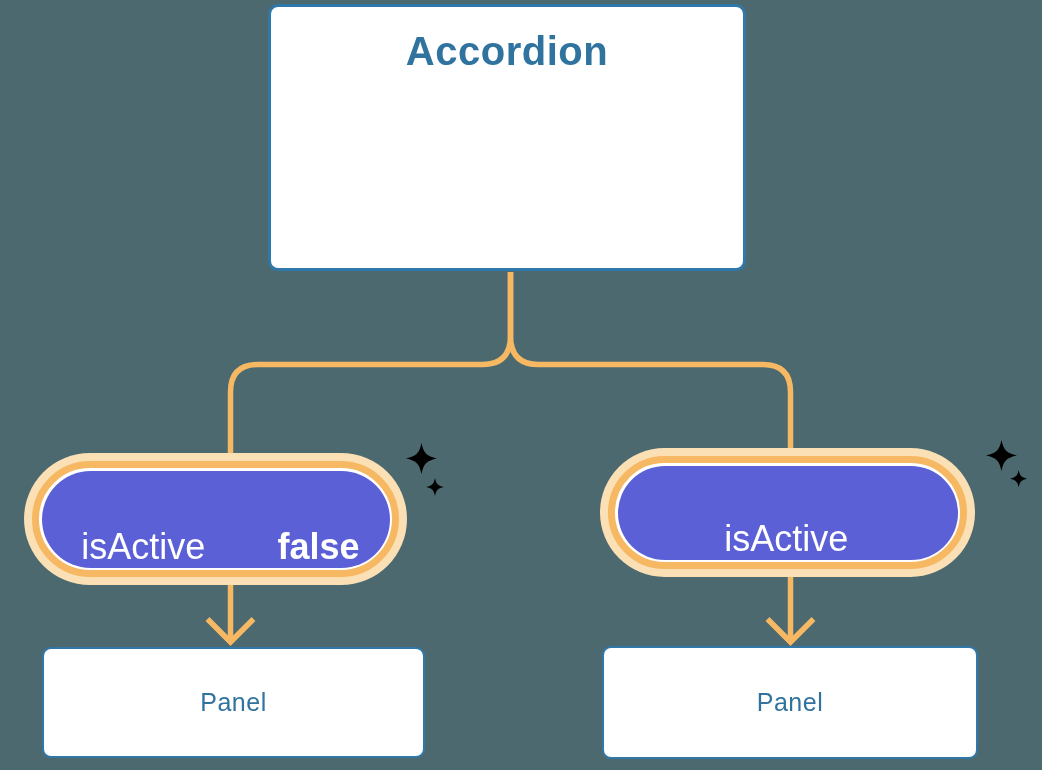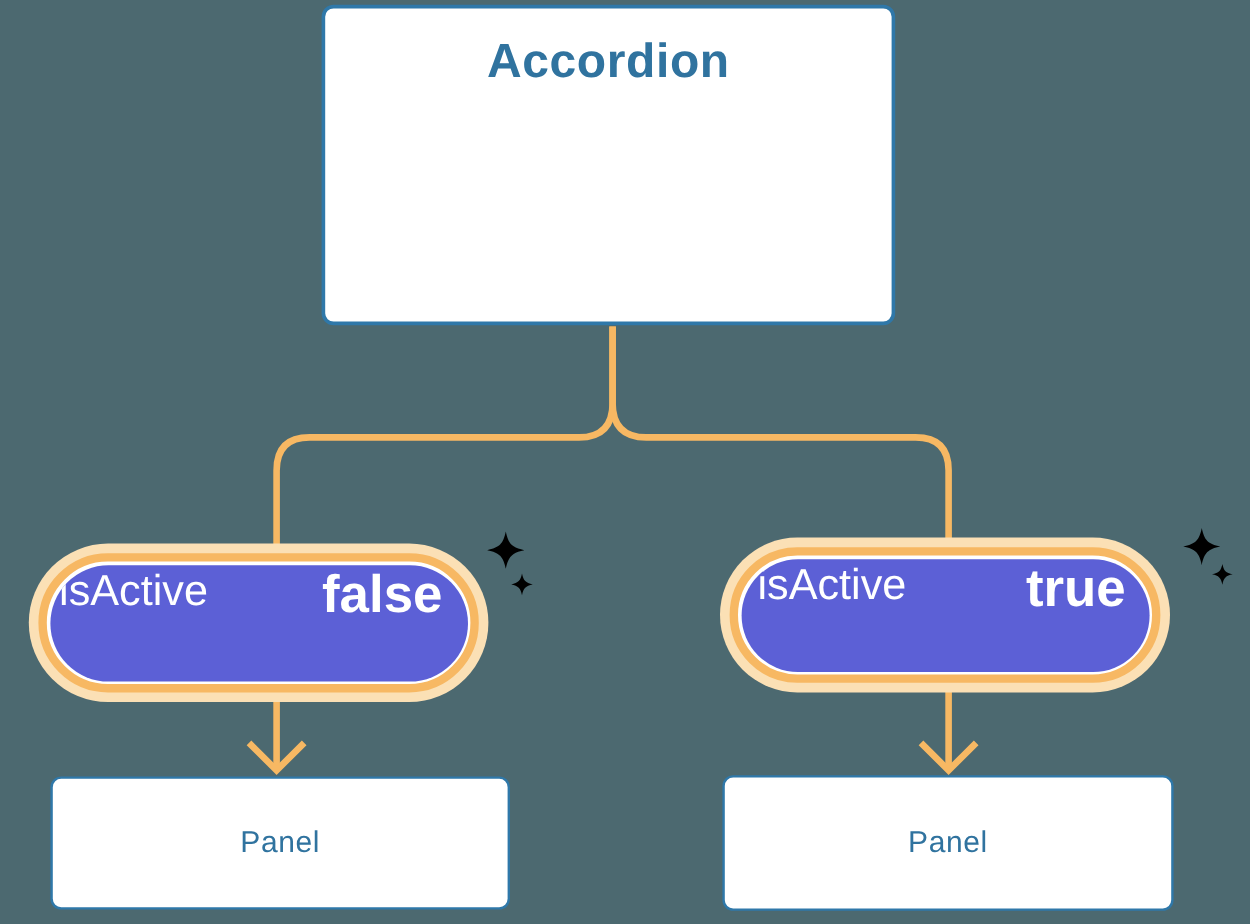--- a/index.html
+++ b/index.html
@@ -40,29 +40,29 @@
     flex:1;display:flex;align-items:center;justify-content:center;
     font-size:37px;color:var(--purpleText);
   }
   .pill-top .pill-divider{width:2.5px;background:var(--orange);}
   .pill-top .pill-value{
     width:82px;display:flex;align-items:center;justify-content:center;
     font-size:37px;font-weight:700;color:var(--purpleBold);
   }
   .pill-child{padding:2.5px;}
   .pill-inner{
-    flex:1;display:flex;align-items:flex-start;background:var(--indigo);border-radius:60px;
-    overflow:hidden;color:var(--white);gap:32px;
+    flex:1;display:flex;align-items:flex-end;background:var(--indigo);border-radius:60px;
+    overflow:hidden;color:var(--white);
   }
   .pill-inner .pill-label{
     flex:1;display:flex;align-items:center;justify-content:center;font-size:36px;
   }
   .pill-inner .pill-divider{width:2.5px;background:var(--white);}
   .pill-inner .pill-value{
-    display:flex;align-items:center;justify-content:center;font-size:44px;font-weight:700;
+    display:flex;align-items:center;justify-content:center;font-size:36px;font-weight:700;
   }
   .pill-left{left:32px;top:461px;width:367px;height:116px;}
   .pill-left .pill-value{width:142px;}
   .pill-right{left:608px;top:456px;width:359px;height:113px;}
   .pill-right .pill-value{width:122px;}
   
   .panel{
     position:absolute;background:var(--white);border:2.5px solid var(--blueBorder);
     border-radius:9px;display:flex;align-items:center;justify-content:center;z-index:2;
   }
@@ -120,21 +120,20 @@
       <div class="pill-label">isActive</div>
       <div class="pill-divider"></div>
       <div class="pill-value">false</div>
     </div>
   </div>
 
   <div class="pill pill-child pill-right">
     <div class="pill-inner">
       <div class="pill-label">isActive</div>
       <div class="pill-divider"></div>
-      <div class="pill-value">true</div>
     </div>
   </div>
 
   <div class="panel panel-left">
     <div class="panel-title">Panel</div>
   </div>
 
   <div class="panel panel-right">
     <div class="panel-title">Panel</div>
   </div>

